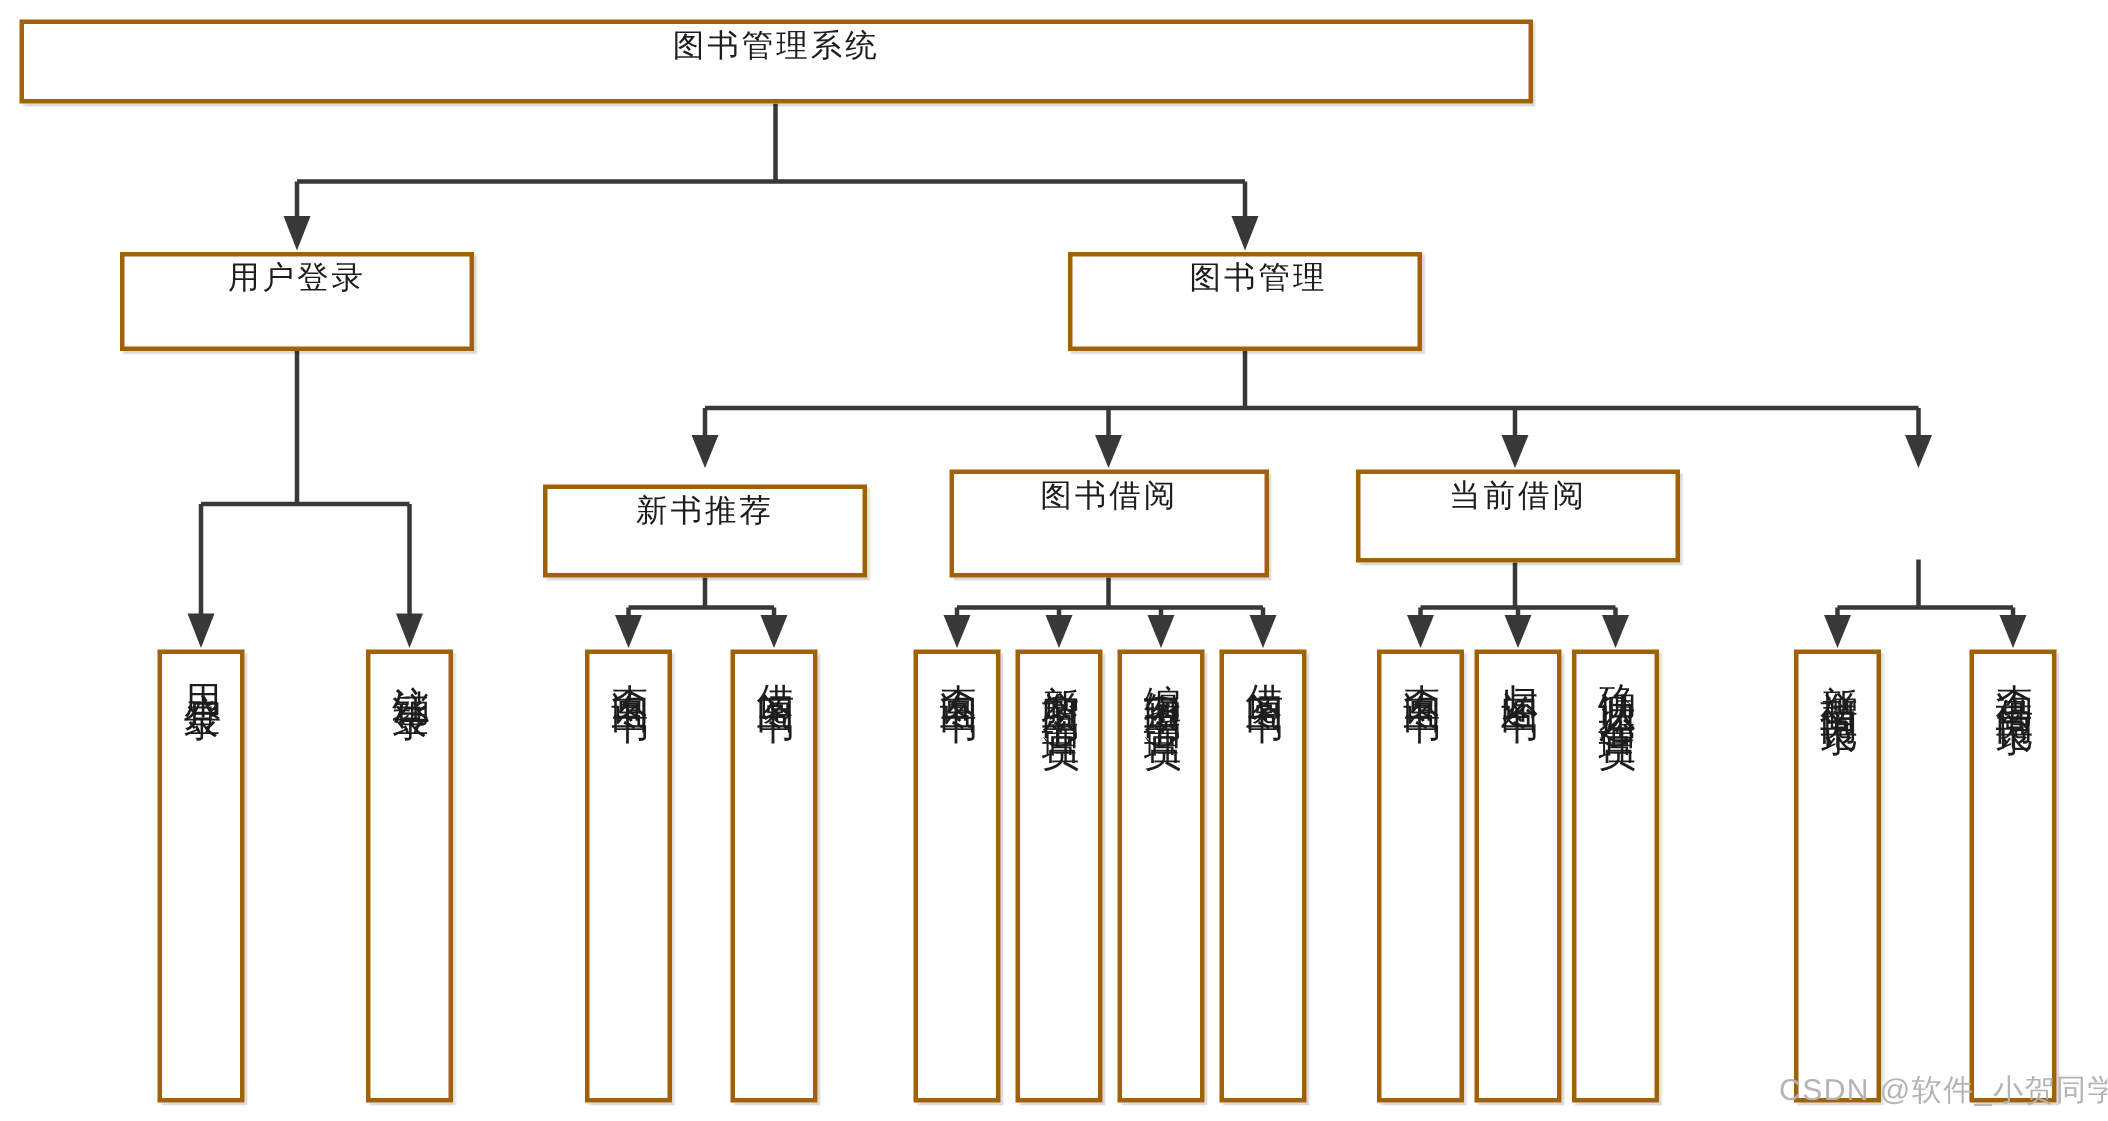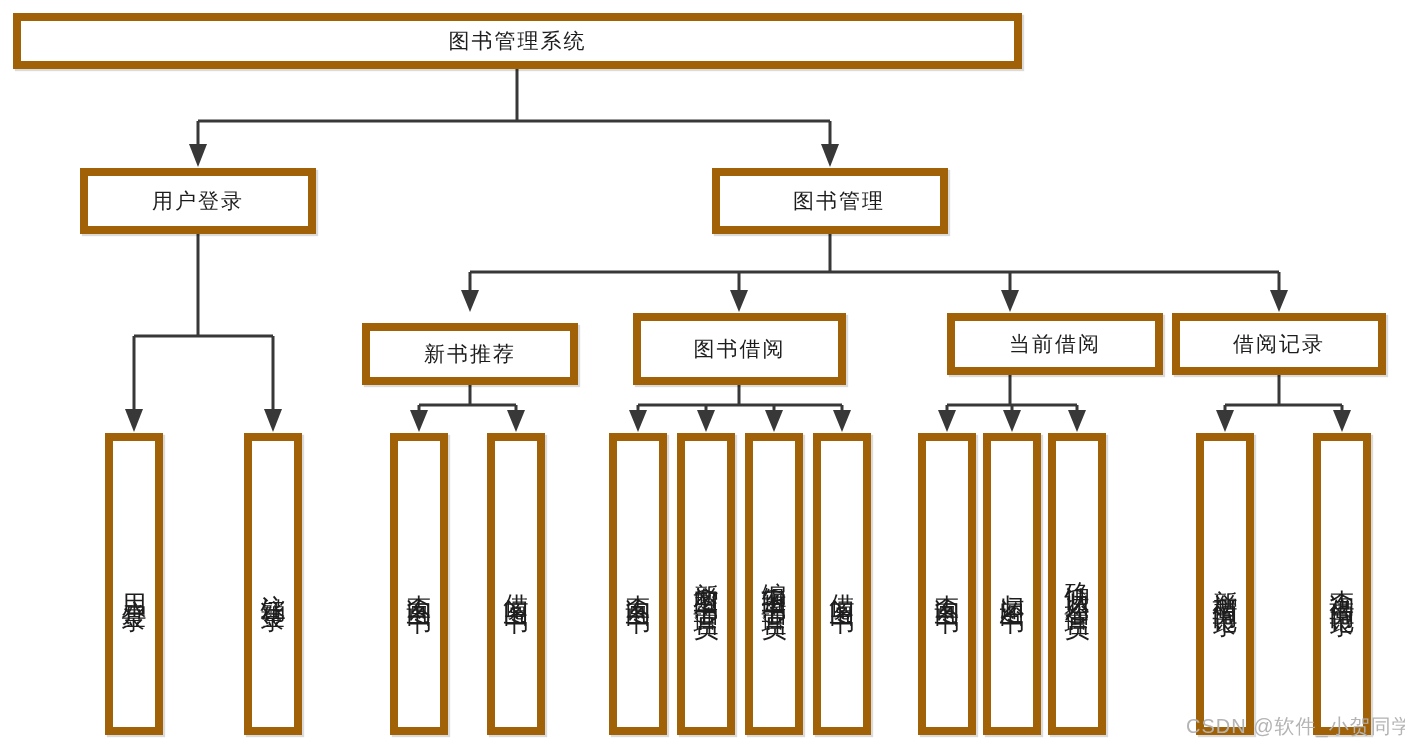--- a/index.html
+++ b/index.html
@@ -10,22 +10,22 @@
   }
   .canvas {
     position: relative; width: 1405px; height: 747px;
     background: #ffffff; overflow: hidden;
   }
   svg.connectors { position: absolute; left: 0; top: 0; z-index: 1; }
   svg.connectors path { stroke: #383838; stroke-width: 3; fill: none; }
   svg.connectors polygon { fill: #383838; stroke: none; }
   .node {
     position: absolute; z-index: 2;
-    background: #ffffff; border: 8px solid #a16207; box-sizing: border-box;
-    display: flex; align-items: center; justify-content: center;
+    background: #ffffff; border: 3px solid #a16207; box-sizing: border-box;
+    display: flex; align-items: flex-start; justify-content: center;
     box-shadow: 2px 2px 1px rgba(0,0,0,0.14);
   }
   .node.h .lbl { font-size: 21px; letter-spacing: 2px; white-space: nowrap; }
   .node.v .lbl {
     writing-mode: vertical-rl; text-orientation: mixed;
     font-size: 25px; letter-spacing: 5px; line-height: 1;
   }
   .watermark {
     position: absolute; left: 1186px; top: 713px; z-index: 3;
     font-size: 20px; letter-spacing: 1px; color: #b4b4b4; white-space: nowrap;
@@ -89,25 +89,22 @@
   <div class="node h" style="left:712px; top:168px; width:236px; height:66px;padding-left:18px;">
     <span class="lbl">图书管理</span>
   </div>
 
   <div class="node h" style="left:362px; top:323px; width:216px; height:62px;">
     <span class="lbl">新书推荐</span>
   </div>
   <div class="node h" style="left:633px; top:313px; width:213px; height:72px;">
     <span class="lbl">图书借阅</span>
   </div>
-  <div class="node h" style="left:947px; top:313px; width:216px; height:62px;">
+  <div class="node h" style="left:904px; top:313px; width:216px; height:62px;">
     <span class="lbl">当前借阅</span>
-  </div>
-  <div class="node h" style="left:1172px; top:313px; width:214px; height:62px;">
-    <span class="lbl">借阅记录</span>
   </div>
 
   <div class="node v" style="left:105px; top:433px; width:58px; height:302px;">
     <span class="lbl">用户登录</span>
   </div>
   <div class="node v" style="left:244px; top:433px; width:58px; height:302px;">
     <span class="lbl">注销登录</span>
   </div>
 
   <div class="node v" style="left:390px; top:433px; width:58px; height:302px;">

